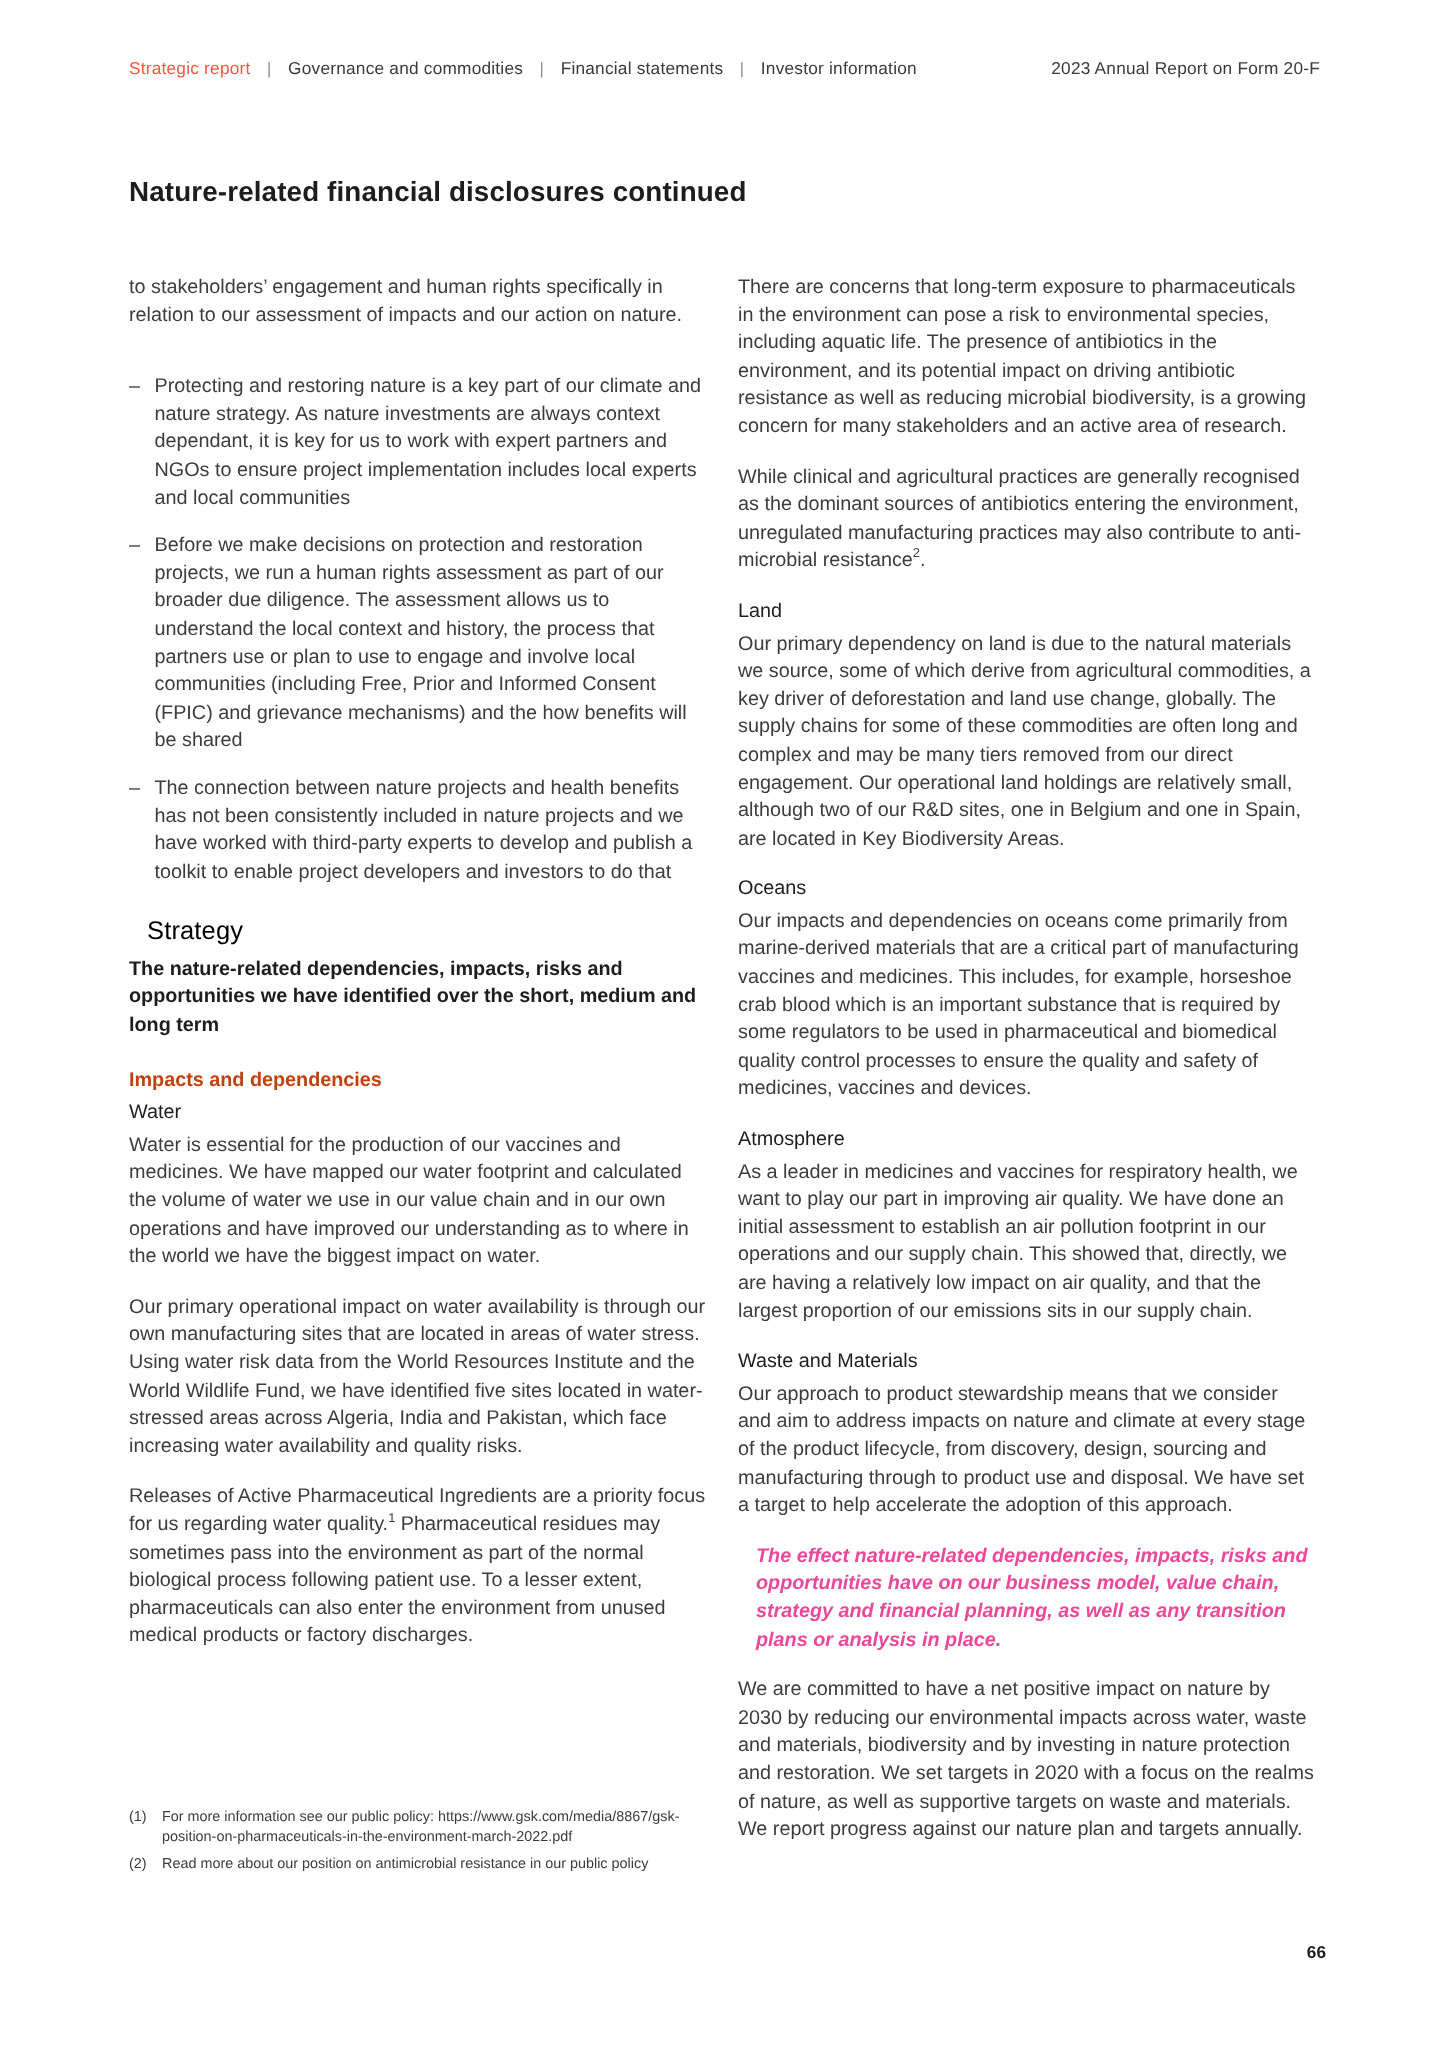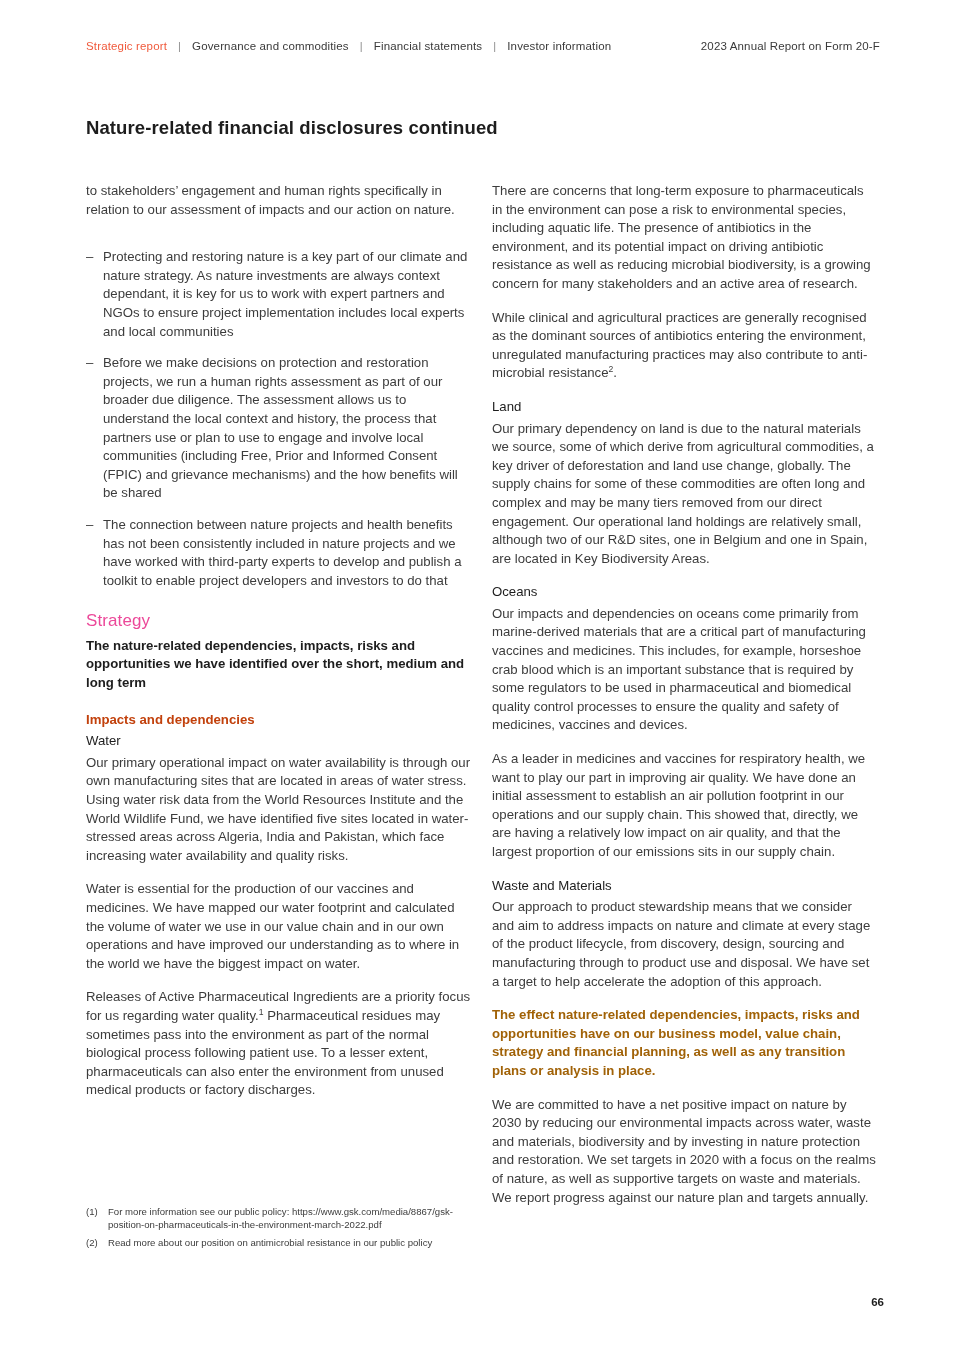--- a/index.html
+++ b/index.html
@@ -102,22 +102,22 @@
     content: "\2013";
     position: absolute;
     left: 0;
     top: 0;
     color: #3c3c3c;
   }
 
   h2.section-head {
     font-size: 17px;
     font-weight: normal;
-    color: #ec4899;
-    margin: 22px 0 6px 0;
+    color: #000000;
+    margin: 22px 0 6px 12px;
     letter-spacing: 0.1px;
   }
   h3.sub-accent {
     font-size: 13.2px;
     font-weight: bold;
     color: #c2410c;
     margin: 18px 0 3px 0;
   }
   h4.sub-dark {
     font-size: 13.2px;
@@ -125,22 +125,23 @@
     color: #1d1d1d;
     margin: 0 0 3px 0;
   }
   p.lead-bold {
     font-weight: bold;
     color: #1d1d1d;
     margin: 0 0 8px 0;
   }
   p.body-bold {
     font-weight: bold;
-    color: #a16207;
-    margin: 0 0 15px 0;
+    color: #ec4899;
+    margin: 0 0 15px 12px;
+    font-style: italic;
   }
   sup {
     font-size: 8.6px;
     vertical-align: super;
     line-height: 0;
   }
 
   
   .footnotes {
     position: absolute;
@@ -205,40 +206,41 @@
     </ul>
 
     <h2 class="section-head">Strategy</h2>
 
     <p class="lead-bold">The nature-related dependencies, impacts, risks and opportunities we have identified over the short, medium and long term</p>
 
     <h3 class="sub-accent">Impacts and dependencies</h3>
 
     <h4 class="sub-dark">Water</h4>
 
+    <p>Water is essential for the production of our vaccines and medicines. We have mapped our water footprint and calculated the volume of water we use in our value chain and in our own operations and have improved our understanding as to where in the world we have the biggest impact on water.</p>
+
     <p>Our primary operational impact on water availability is through our own manufacturing sites that are located in areas of water stress. Using water risk data from the World Resources Institute and the World Wildlife Fund, we have identified five sites located in water-stressed areas across Algeria, India and Pakistan, which face increasing water availability and quality risks.</p>
-
-    <p>Water is essential for the production of our vaccines and medicines. We have mapped our water footprint and calculated the volume of water we use in our value chain and in our own operations and have improved our understanding as to where in the world we have the biggest impact on water.</p>
 
     <p><span>Releases of Active Pharmaceutical Ingredients are a priority focus for us regarding water quality.</span><sup>1</sup><span> Pharmaceutical residues may sometimes pass into the environment as part of the normal biological process following patient use. To a lesser extent, pharmaceuticals can also enter the environment from unused medical products or factory discharges.</span></p>
 
   </div>
 
   <div class="col col-right">
 
     <p>There are concerns that long-term exposure to pharmaceuticals in the environment can pose a risk to environmental species, including aquatic life. The presence of antibiotics in the environment, and its potential impact on driving antibiotic resistance as well as reducing microbial biodiversity, is a growing concern for many stakeholders and an active area of research.</p>
 
     <p><span>While clinical and agricultural practices are generally recognised as the dominant sources of antibiotics entering the environment, unregulated manufacturing practices may also contribute to anti-microbial resistance</span><sup>2</sup><span>.</span></p>
 
     <h4 class="sub-dark">Land</h4>
     <p>Our primary dependency on land is due to the natural materials we source, some of which derive from agricultural commodities, a key driver of deforestation and land use change, globally. The supply chains for some of these commodities are often long and complex and may be many tiers removed from our direct engagement. Our operational land holdings are relatively small, although two of our R&amp;D sites, one in Belgium and one in Spain, are located in Key Biodiversity Areas.</p>
 
     <h4 class="sub-dark">Oceans</h4>
     <p>Our impacts and dependencies on oceans come primarily from marine-derived materials that are a critical part of manufacturing vaccines and medicines. This includes, for example, horseshoe crab blood which is an important substance that is required by some regulators to be used in pharmaceutical and biomedical quality control processes to ensure the quality and safety of medicines, vaccines and devices.</p>
 
+    <h4 class="sub-dark">Atmosphere</h4>
     <p>As a leader in medicines and vaccines for respiratory health, we want to play our part in improving air quality. We have done an initial assessment to establish an air pollution footprint in our operations and our supply chain. This showed that, directly, we are having a relatively low impact on air quality, and that the largest proportion of our emissions sits in our supply chain.</p>
 
     <h4 class="sub-dark">Waste and Materials</h4>
     <p>Our approach to product stewardship means that we consider and aim to address impacts on nature and climate at every stage of the product lifecycle, from discovery, design, sourcing and manufacturing through to product use and disposal. We have set a target to help accelerate the adoption of this approach.</p>
 
     <p class="body-bold">The effect nature-related dependencies, impacts, risks and opportunities have on our business model, value chain, strategy and financial planning, as well as any transition plans or analysis in place.</p>
 
     <p>We are committed to have a net positive impact on nature by 2030 by reducing our environmental impacts across water, waste and materials, biodiversity and by investing in nature protection and restoration. We set targets in 2020 with a focus on the realms of nature, as well as supportive targets on waste and materials. We report progress against our nature plan and targets annually.</p>
 
   </div>

